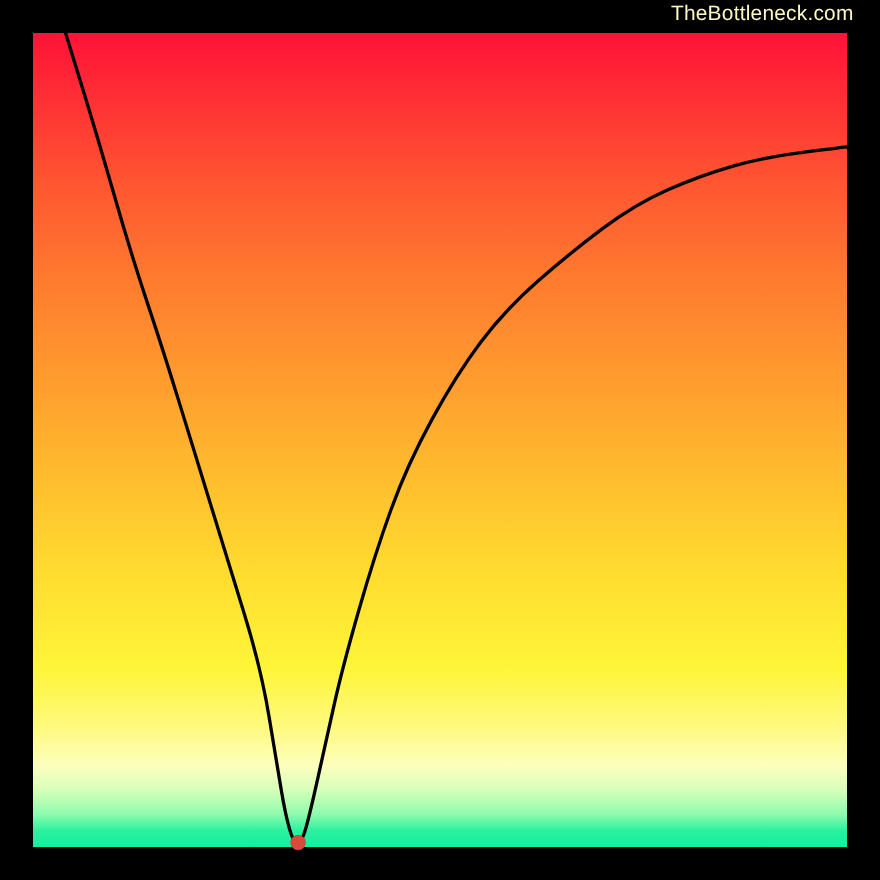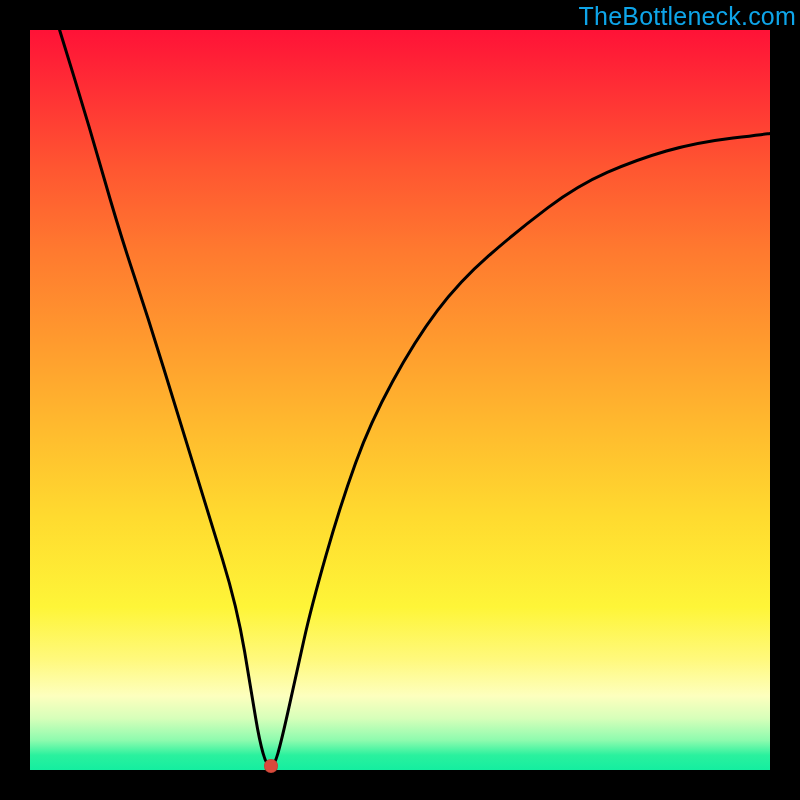--- a/index.html
+++ b/index.html
@@ -13,23 +13,23 @@
   }
   .frame {
     position: relative;
     width: 800px;
     height: 800px;
     background: #000;
   }
   .watermark {
     position: absolute;
     top: 2px;
-    right: 4px;
-    color: #0ea5e9;
-    font-size: 25px;
+    right: 24px;
+    color: #fef9c3;
+    font-size: 19px;
     font-weight: 500;
     letter-spacing: 0.2px;
     user-select: none;
   }
   .plot {
     position: absolute;
     left: 30px;
     top: 30px;
     width: 740px;
     height: 740px;

